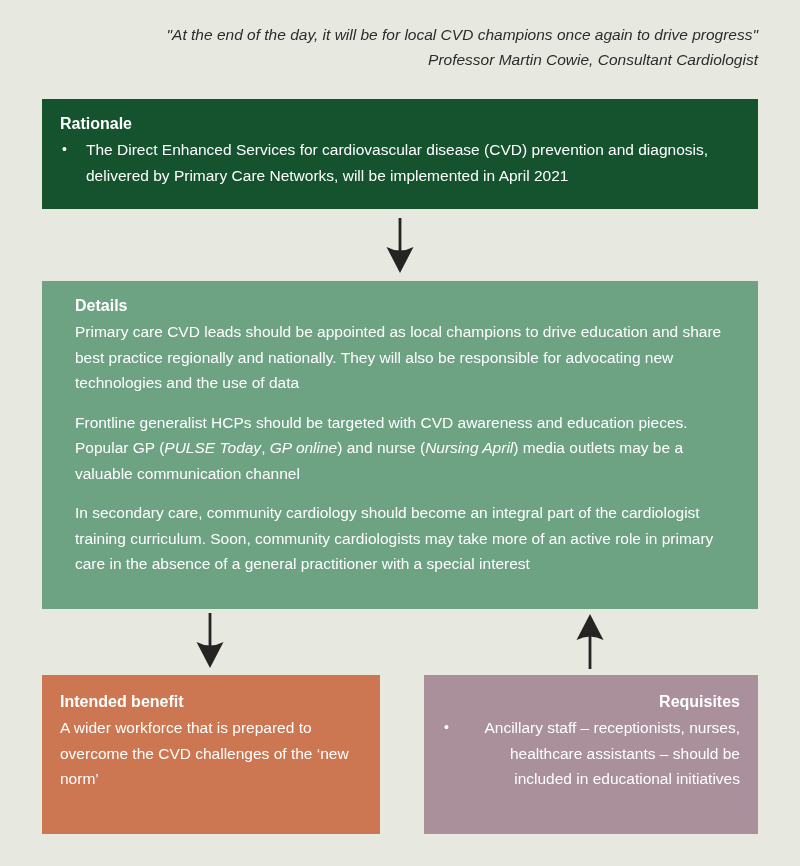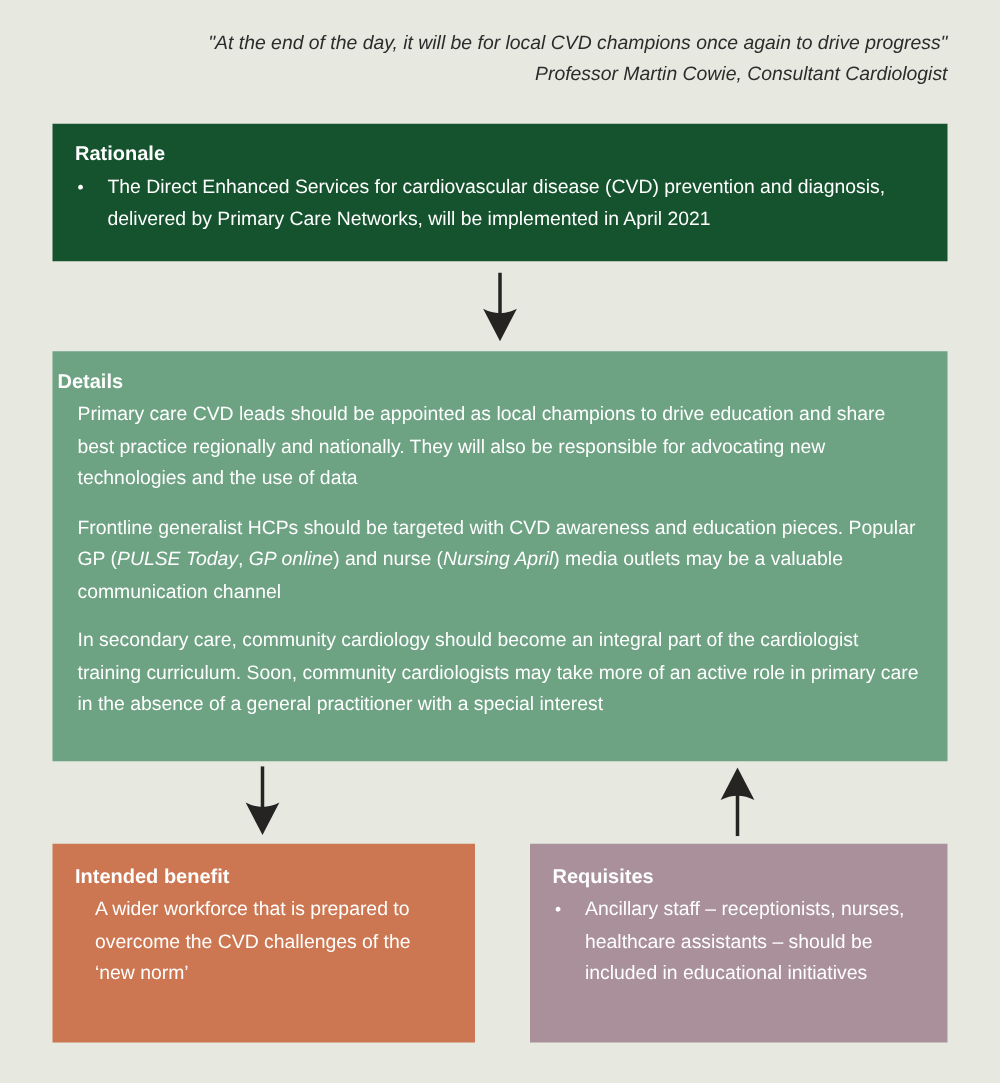--- a/index.html
+++ b/index.html
@@ -40,21 +40,21 @@
   .box-title {
     font-weight: bold;
     font-size: 16px;
     line-height: 22px;
     margin: 0 0 2px 0;
     color: #ffffff;
   }
   .box-para {
     font-size: 15.5px;
     line-height: 25.5px;
-    margin: 0 0 14px 16px;
+    margin: 0 0 14px 0;
     color: #ffffff;
   }
   .box-para:last-child { margin-bottom: 0; }
   .box-para em { font-style: italic; }
 
   
   .bullet-list {
     list-style: none;
     margin: 0;
     padding: 0;
@@ -84,21 +84,21 @@
     height: 110px;
     background: #5f9aa8;
     padding: 14px 20px 14px 18px;
   }
   #details-box {
     left: 42px;
     top: 281px;
     width: 716px;
     height: 328px;
     background: #6da283;
-    padding: 14px 20px 14px 4px;
+    padding: 14px 20px 14px 33px;
   }
   #benefit-box {
     left: 42px;
     top: 675px;
     width: 338px;
     height: 159px;
     background: #cc7751;
     padding: 16px 18px 14px 18px;
   }
   #requisites-box {
@@ -159,18 +159,18 @@
     <rect x="15.6" y="18" width="2.8" height="38" fill="#262422"></rect>
     <path d="M17 1 L3.5 27 Q17 20 30.5 27 Z" fill="#262422"></path>
   </svg>
 </div>
 
 <div class="box" id="benefit-box" style="background: rgb(204, 119, 81);">
   <div class="box-title">Intended benefit</div>
   <p class="box-para">A wider workforce that is prepared to overcome the CVD challenges of the ‘new norm’</p>
 </div>
 
-<div class="box" id="requisites-box" style="background: rgb(169, 144, 154);">
+<div class="box" id="requisites-box" style="background: rgb(169, 144, 154); text-align: right;">
   <div class="box-title">Requisites</div>
   <ul class="bullet-list">
     <li class="bullet-item">Ancillary staff – receptionists, nurses, healthcare assistants – should be included in educational initiatives</li>
   </ul>
 </div>
 
 </body></html>

